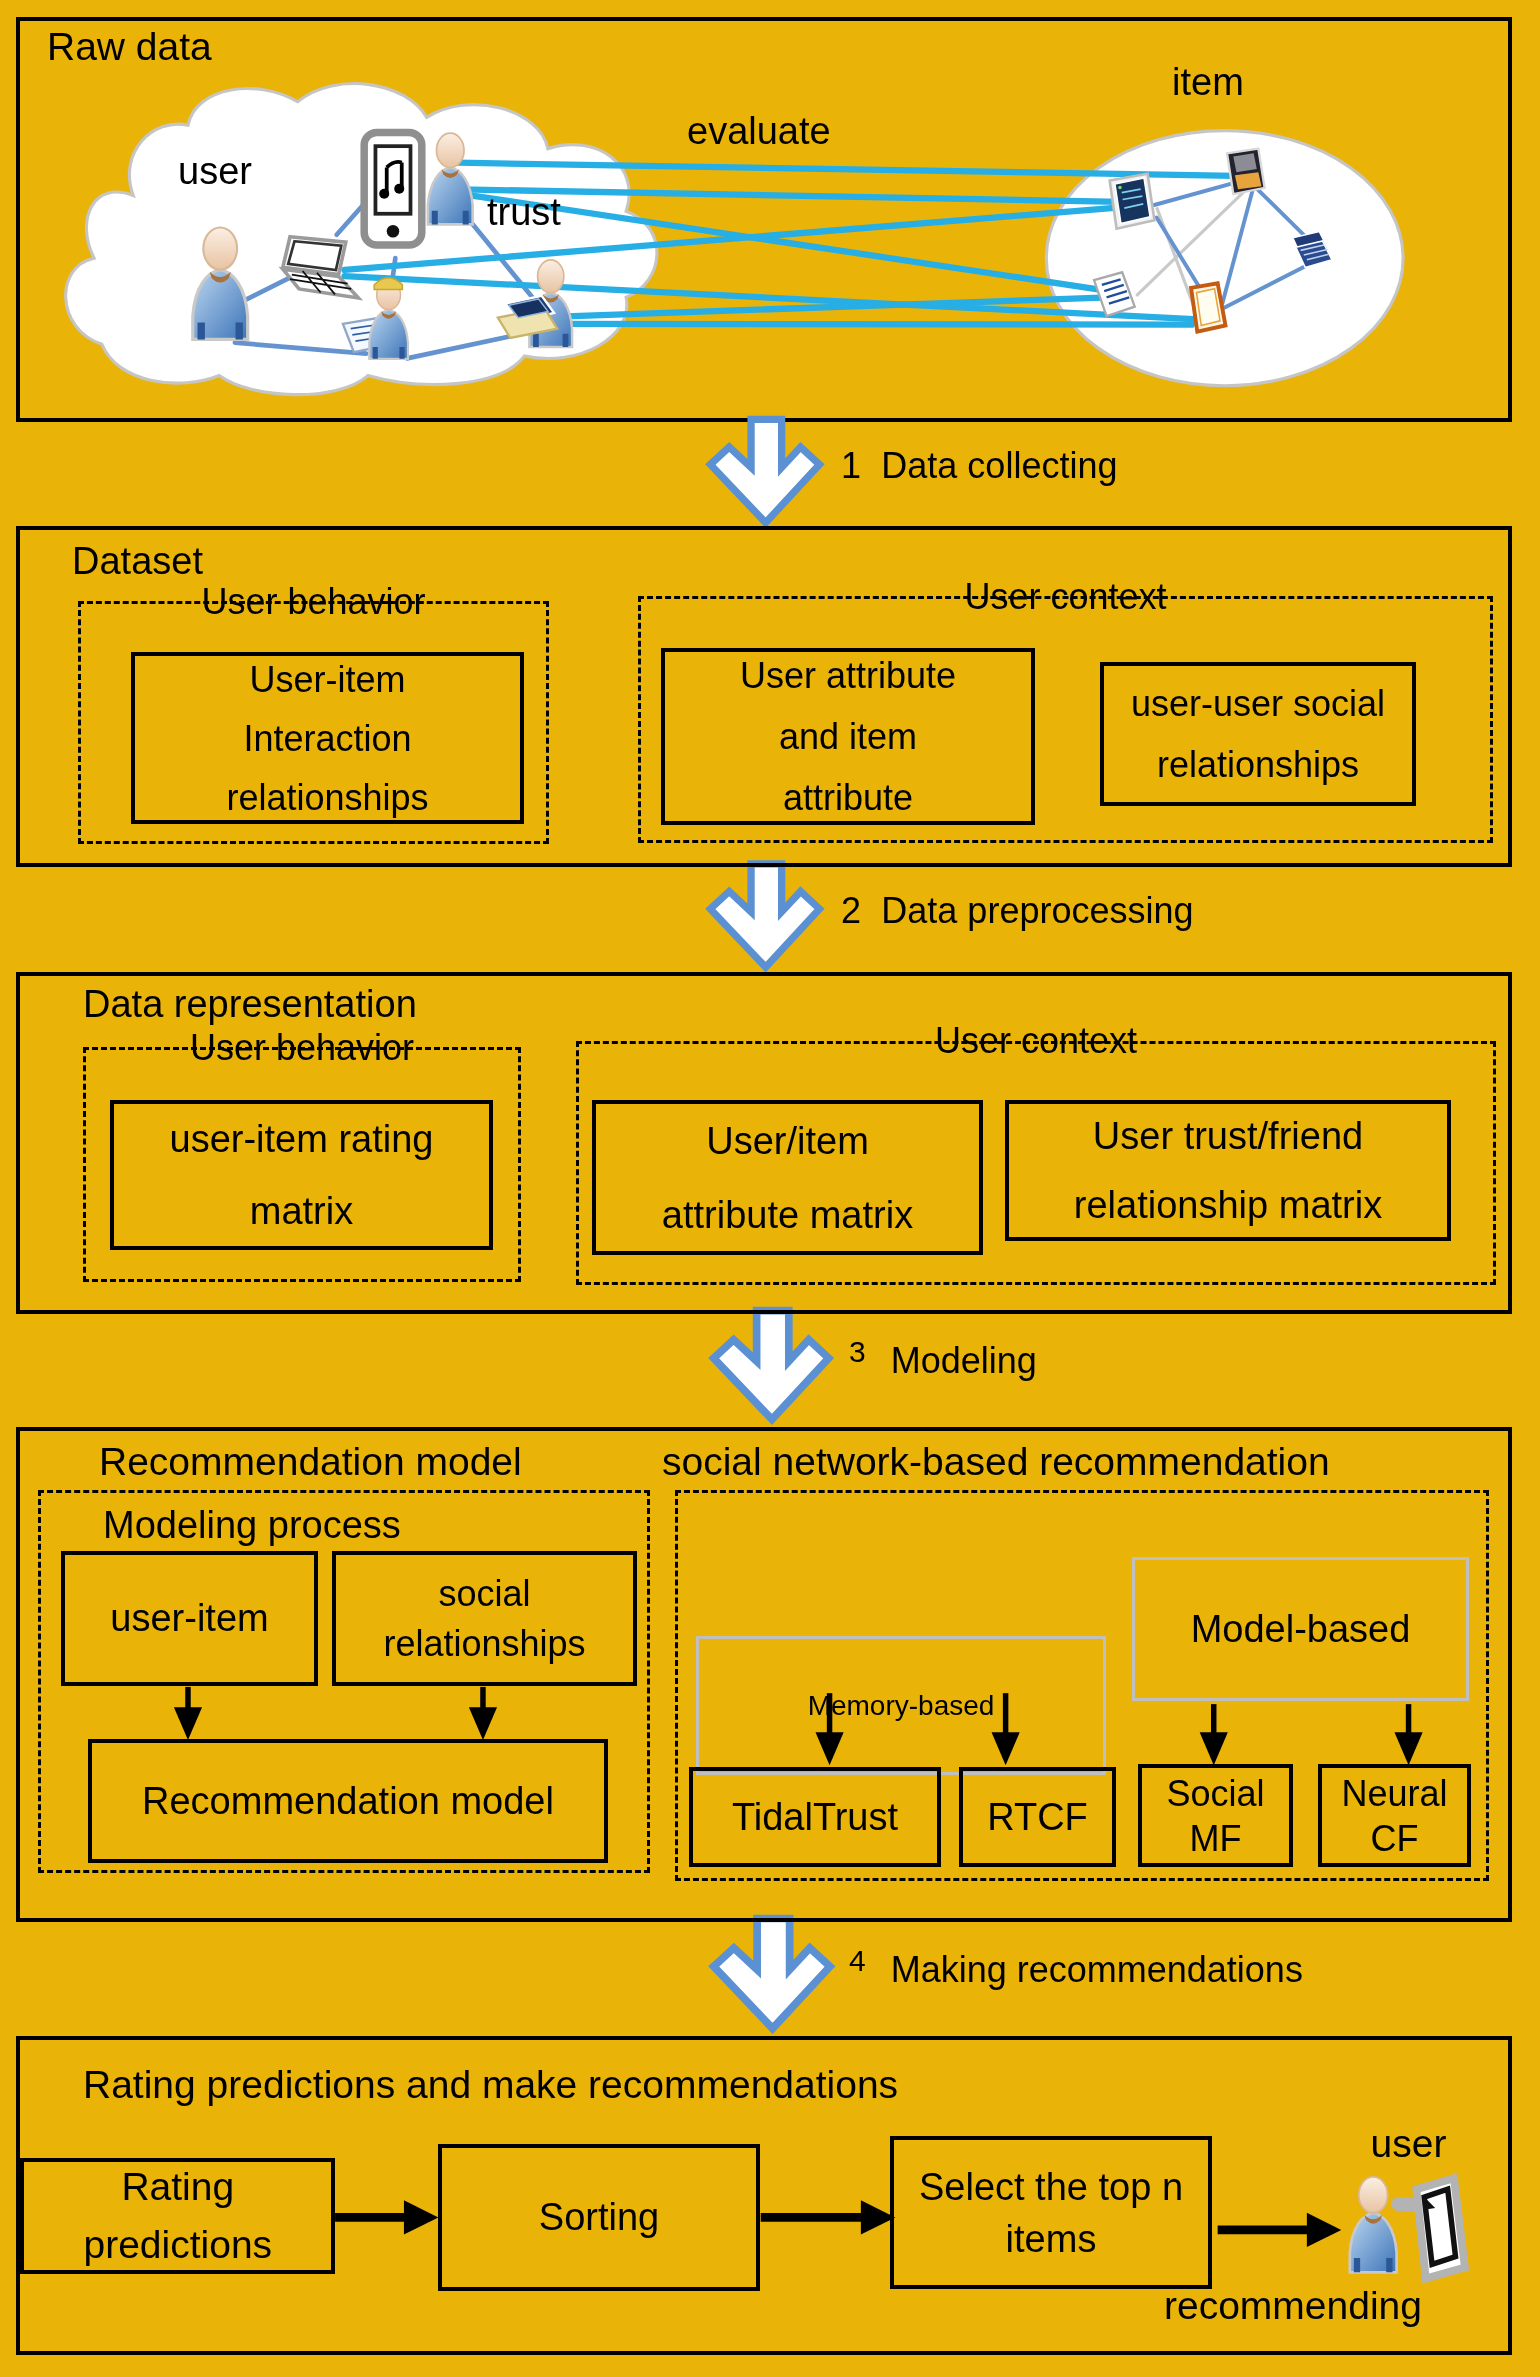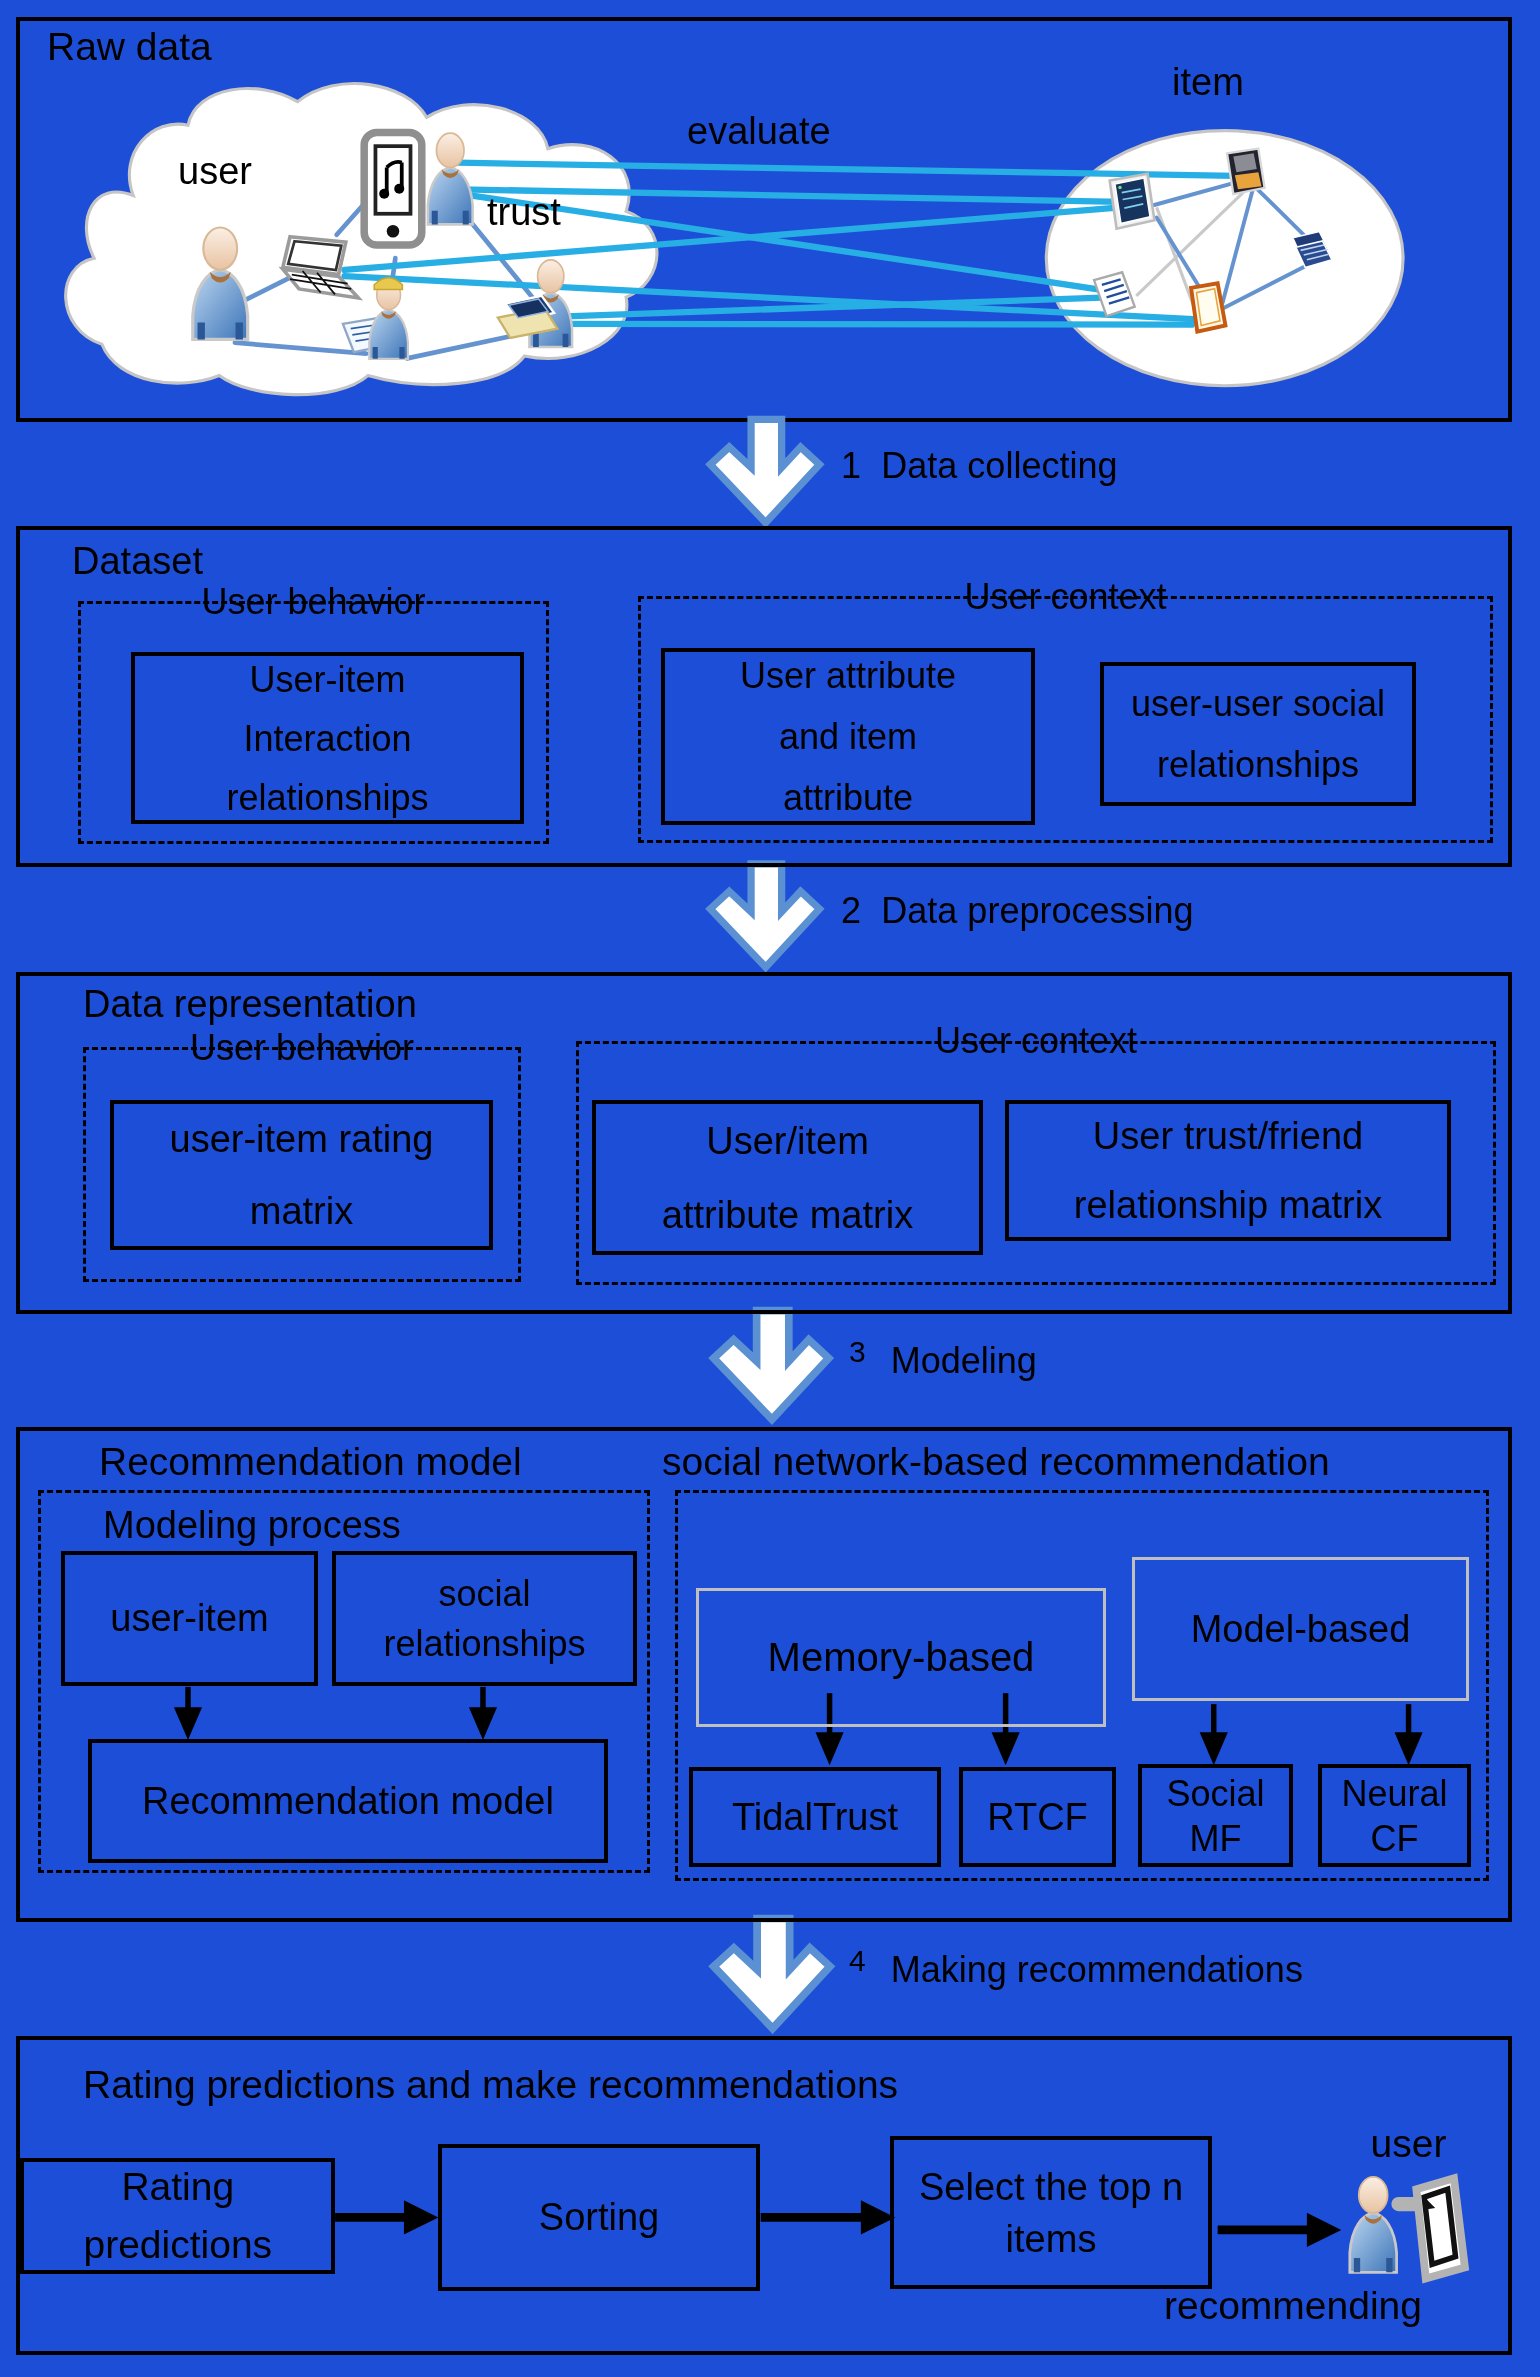--- a/index.html
+++ b/index.html
@@ -1,16 +1,16 @@
 <!DOCTYPE html>
 <html style="font-size:12.5px"><head>
 <meta charset="utf-8">
 <style>
   html,body{margin:0;padding:0;background:#fff;}
-  #root{position:relative;width:1541px;height:2377px;background:#1d4ed8;
+  #root{position:relative;width:1541px;height:2377px;background:#eab308;
         font-family:"Liberation Sans", sans-serif;color:#000;overflow:hidden;}
   .panel{position:absolute;left:15.7px;width:1496px;border:4.7px solid #000;box-sizing:border-box;}
   .dashed{position:absolute;border:3.9px dashed #000;box-sizing:border-box;}
   .solid{position:absolute;border:4.7px solid #000;box-sizing:border-box;display:flex;
          flex-direction:column;align-items:center;justify-content:center;text-align:center;overflow:visible;}
   .graybox{position:absolute;border:3.9px solid #BFBFBF;box-sizing:border-box;display:flex;
          align-items:center;justify-content:center;text-align:center;}
   .lbl{position:absolute;white-space:nowrap;}
   .ctr{text-align:center;white-space:nowrap;}
   .step-lbl{position:absolute;font-size:36px;white-space:nowrap;}
@@ -262,21 +262,21 @@
   </div>
   <div class="solid" style="left:332px;top:1551px;width:305px;height:135px;font-size:36px;line-height:50px;">
     <div>social</div>
     <div>relationships</div>
   </div>
   <div class="solid" style="left:88px;top:1739px;width:520px;height:124px;font-size:38px;line-height:56px;">
     <div>Recommendation model</div>
   </div>
 
   <div class="dashed" style="left:675px;top:1490px;width:814px;height:391px;"></div>
-  <div class="graybox" style="left:696px;top:1588px;width:410px;height:139px;font-size:40px;">
+  <div class="graybox" style="left:696px;top:1636px;width:410px;height:139px;font-size:28px;">
     <div>Memory-based</div>
   </div>
   <div class="graybox" style="left:1132px;top:1557px;width:337px;height:144px;font-size:38px;">
     <div>Model-based</div>
   </div>
   <div class="solid" style="left:689px;top:1767px;width:252px;height:100px;font-size:38px;">
     <div>TidalTrust</div>
   </div>
   <div class="solid" style="left:959px;top:1767px;width:157px;height:100px;font-size:38px;">
     <div>RTCF</div>

